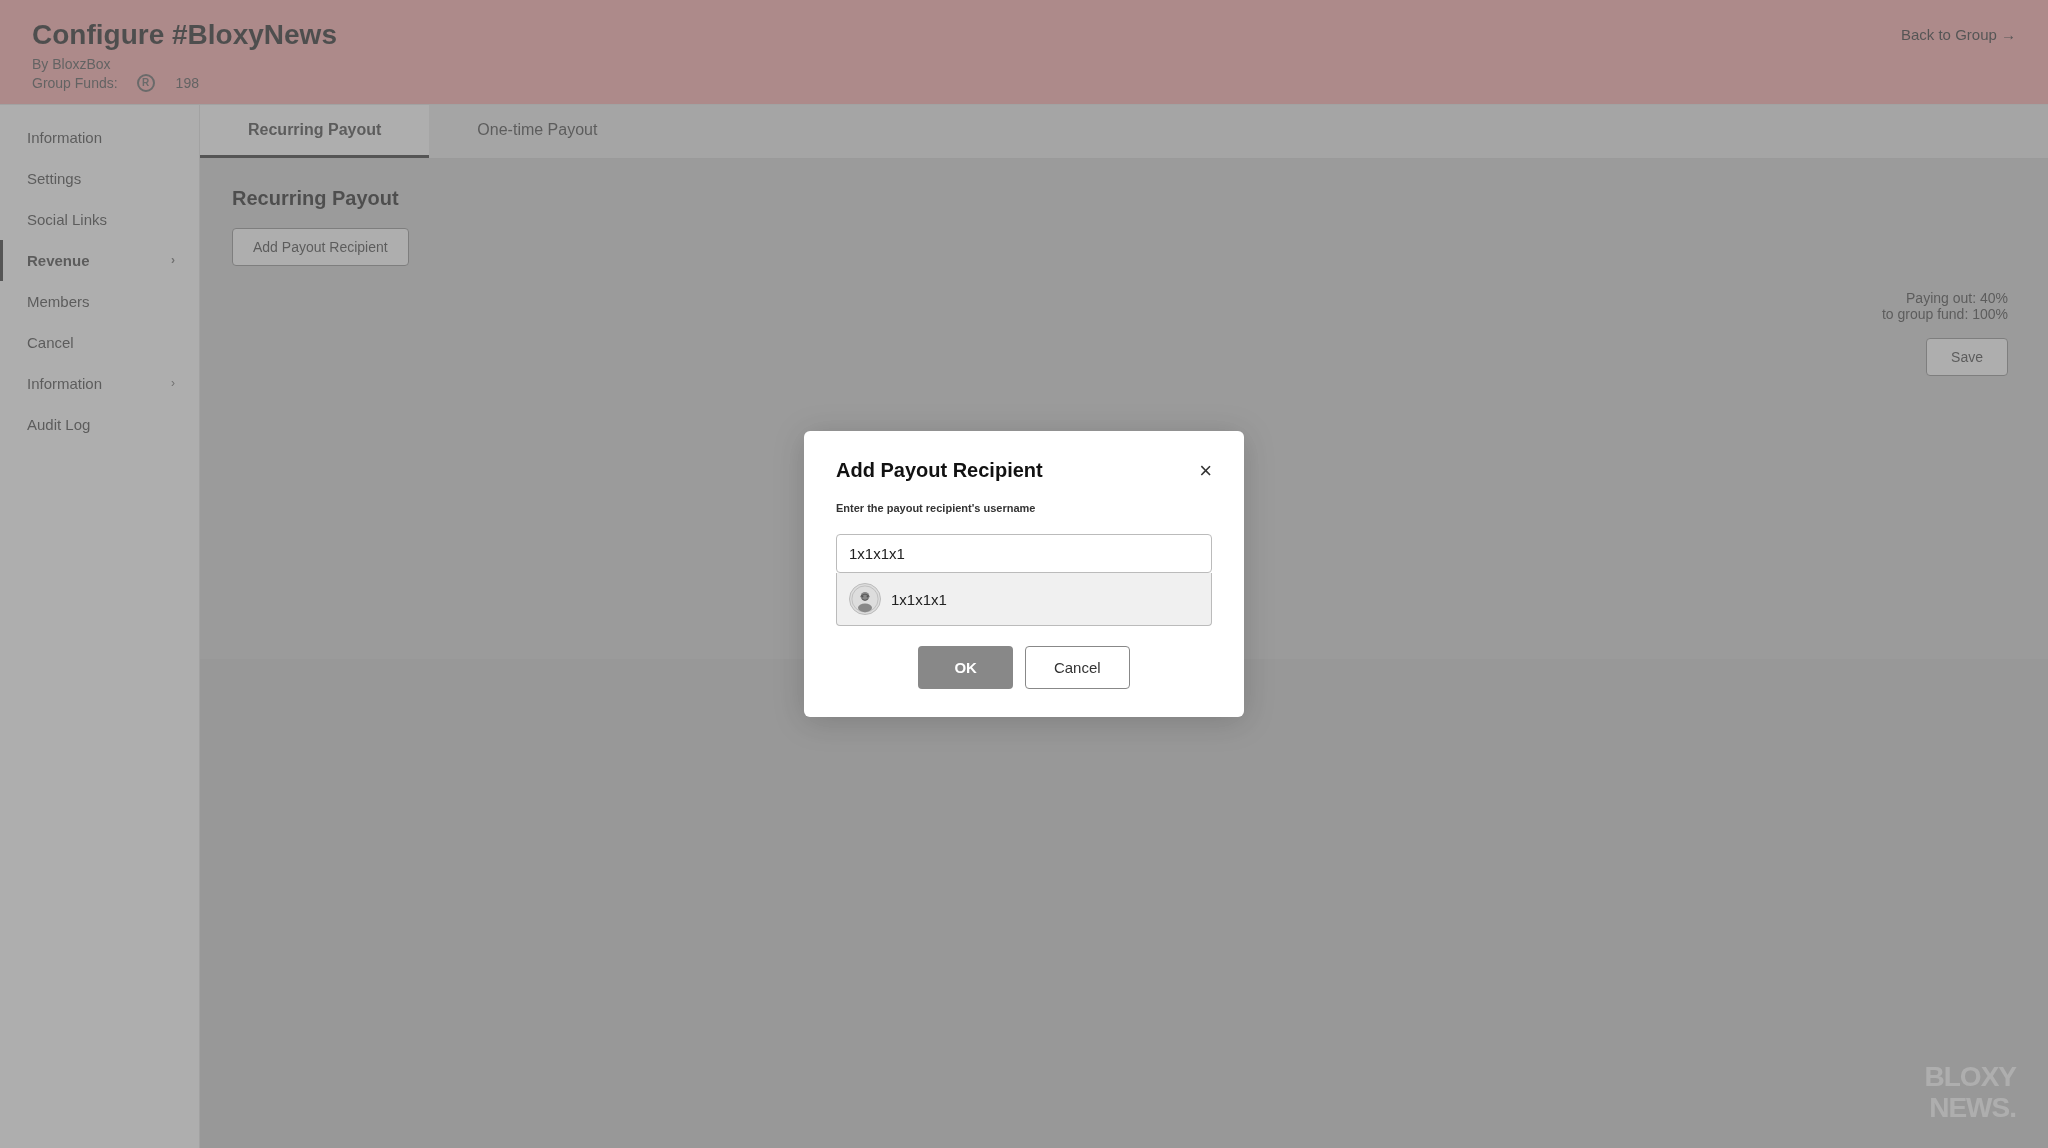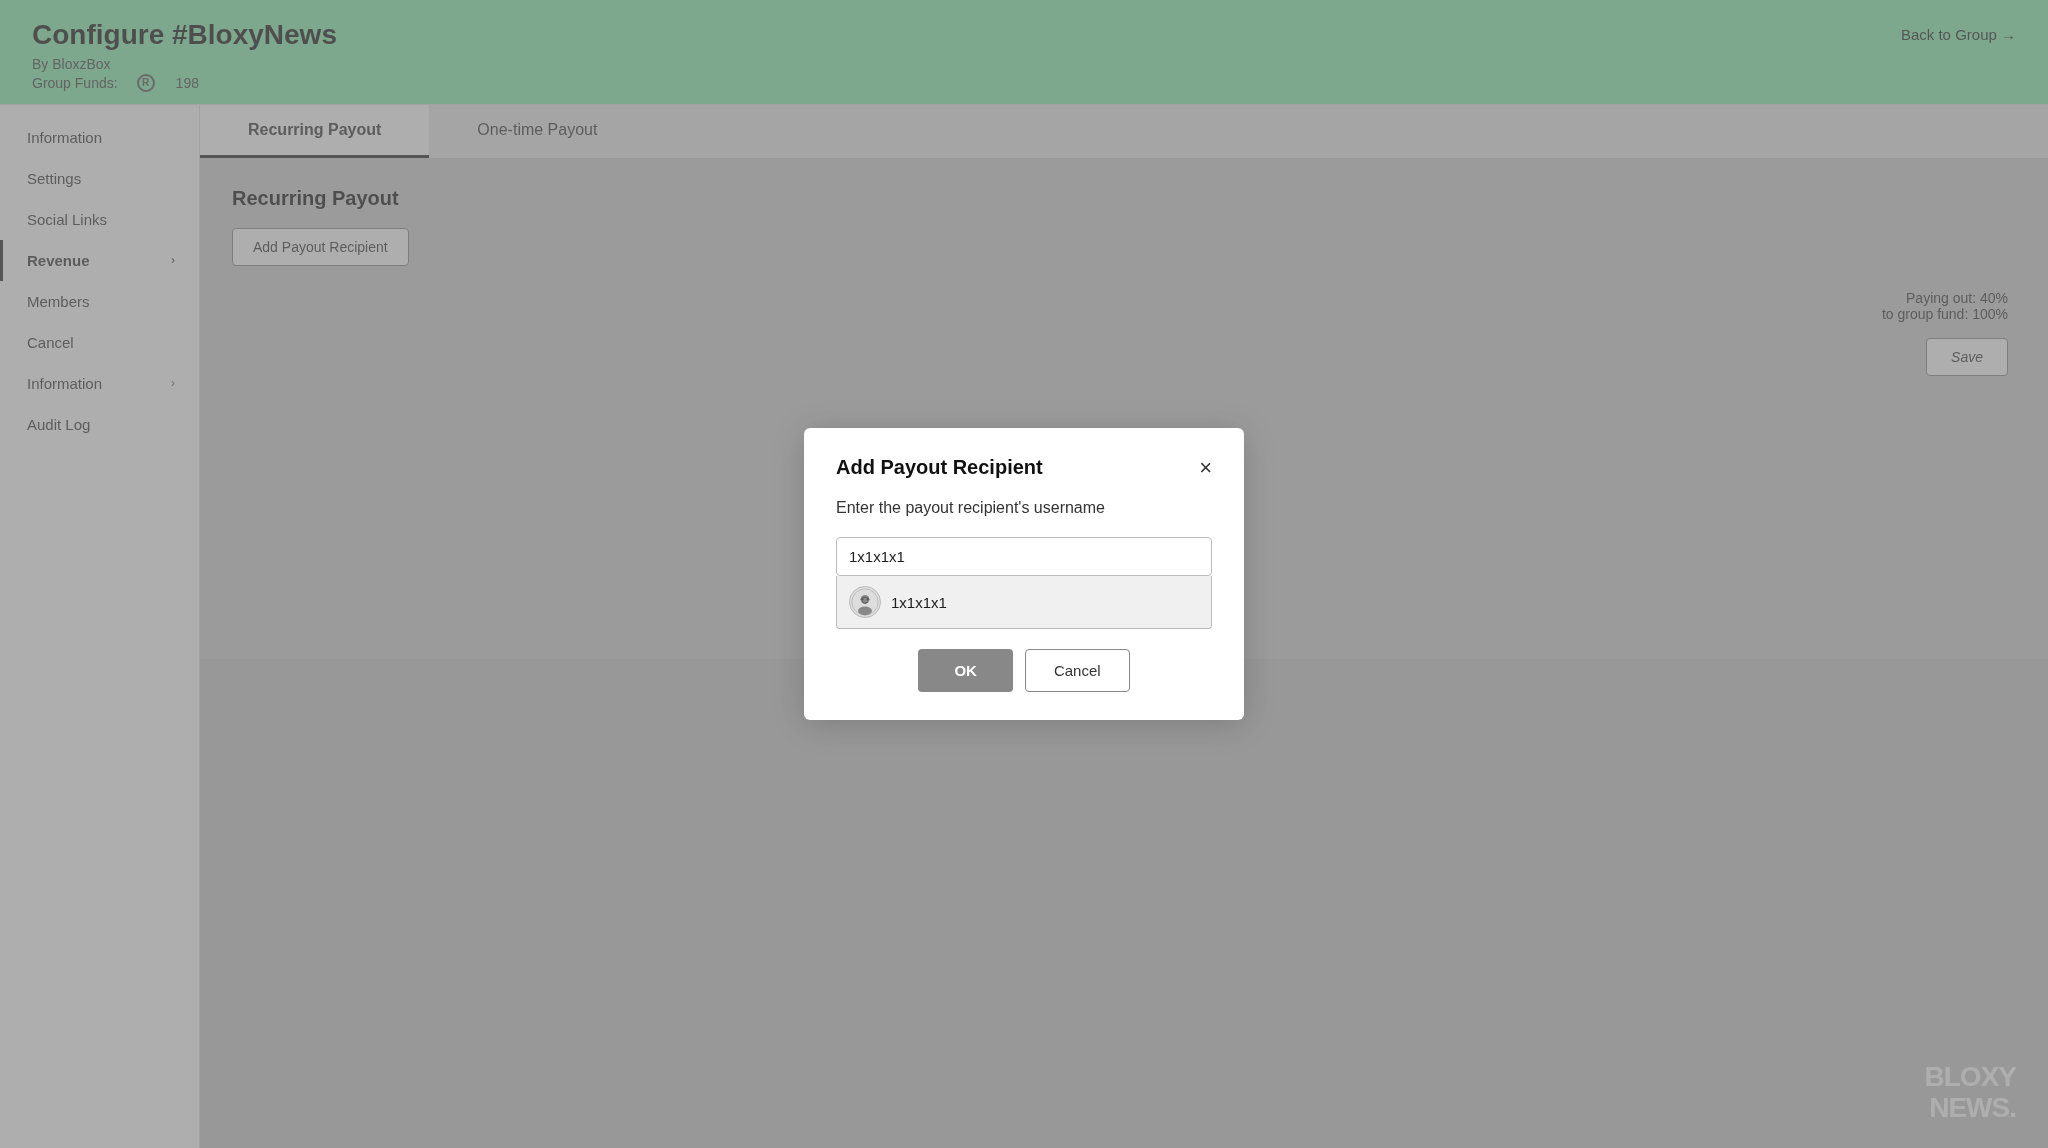--- a/index.html
+++ b/index.html
@@ -5,21 +5,21 @@
     * { box-sizing: border-box; margin: 0; padding: 0; }
     body {
       font-family: -apple-system, BlinkMacSystemFont, 'Segoe UI', Arial, sans-serif;
       background: #b0b0b0;
       min-height: 100vh;
       color: #222;
     }
 
     
     .header {
-      background: #86efac;
+      background: #fca5a5;
       padding: 18px 32px 12px 32px;
       border-bottom: 1px solid #e0e0e0;
       display: flex;
       align-items: flex-start;
       justify-content: space-between;
     }
     .header-left {}
     .header-title {
       font-size: 28px;
       font-weight: 700;
@@ -150,21 +150,20 @@
       float: right;
       background: #fff;
       border: 1px solid #888;
       border-radius: 4px;
       padding: 10px 24px;
       font-size: 14px;
       color: #333;
       cursor: pointer;
       margin-top: 12px;
       margin-right: 0;
-      font-style: italic;
     }
 
     
     .overlay {
       position: fixed;
       top: 0; left: 0; right: 0; bottom: 0;
       background: rgba(120,120,120,0.6);
       display: flex;
       align-items: center;
       justify-content: center;
@@ -193,23 +192,24 @@
     }
     .modal-close {
       font-size: 22px;
       color: #333;
       cursor: pointer;
       background: none;
       border: none;
       line-height: 1;
     }
     .modal-label {
-      font-size: 16px;
+      font-size: 11px;
       color: #333;
       margin-bottom: 20px;
+      font-weight: bold;
     }
     .modal-input {
       width: 100%;
       border: 1px solid #bbb;
       border-radius: 4px;
       padding: 10px 12px;
       font-size: 15px;
       color: #222;
       outline: none;
       margin-bottom: 0;

